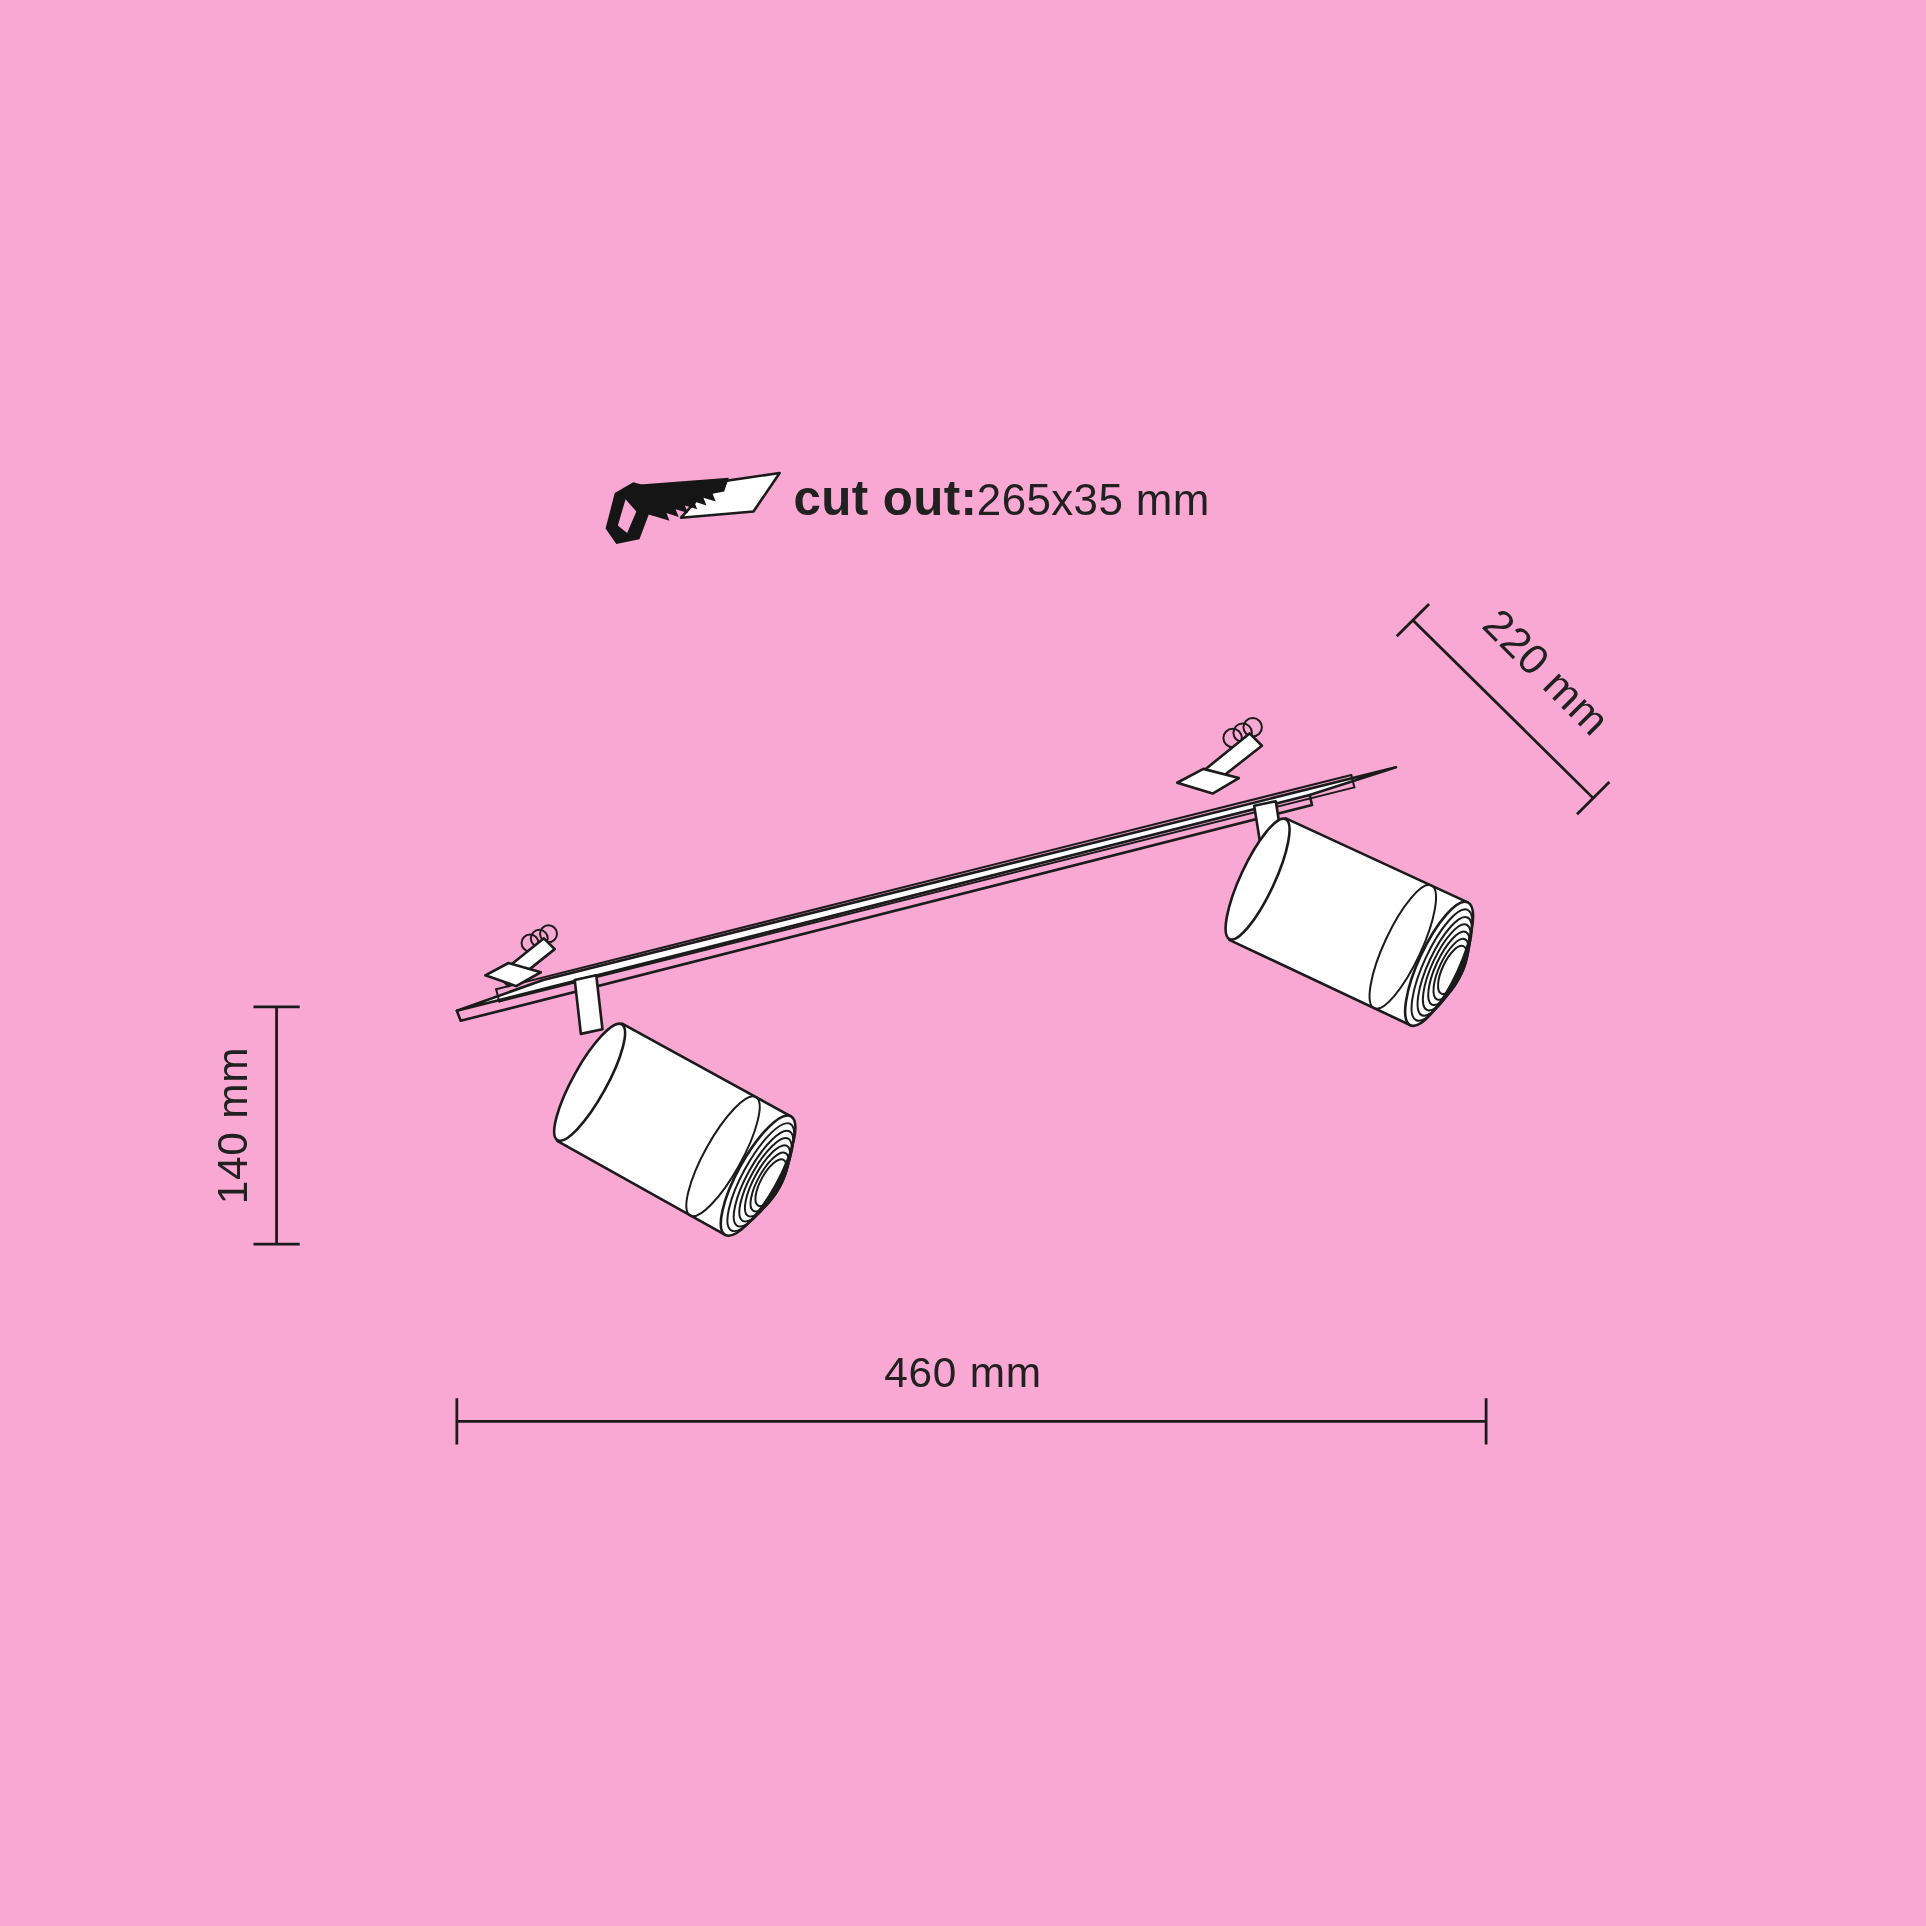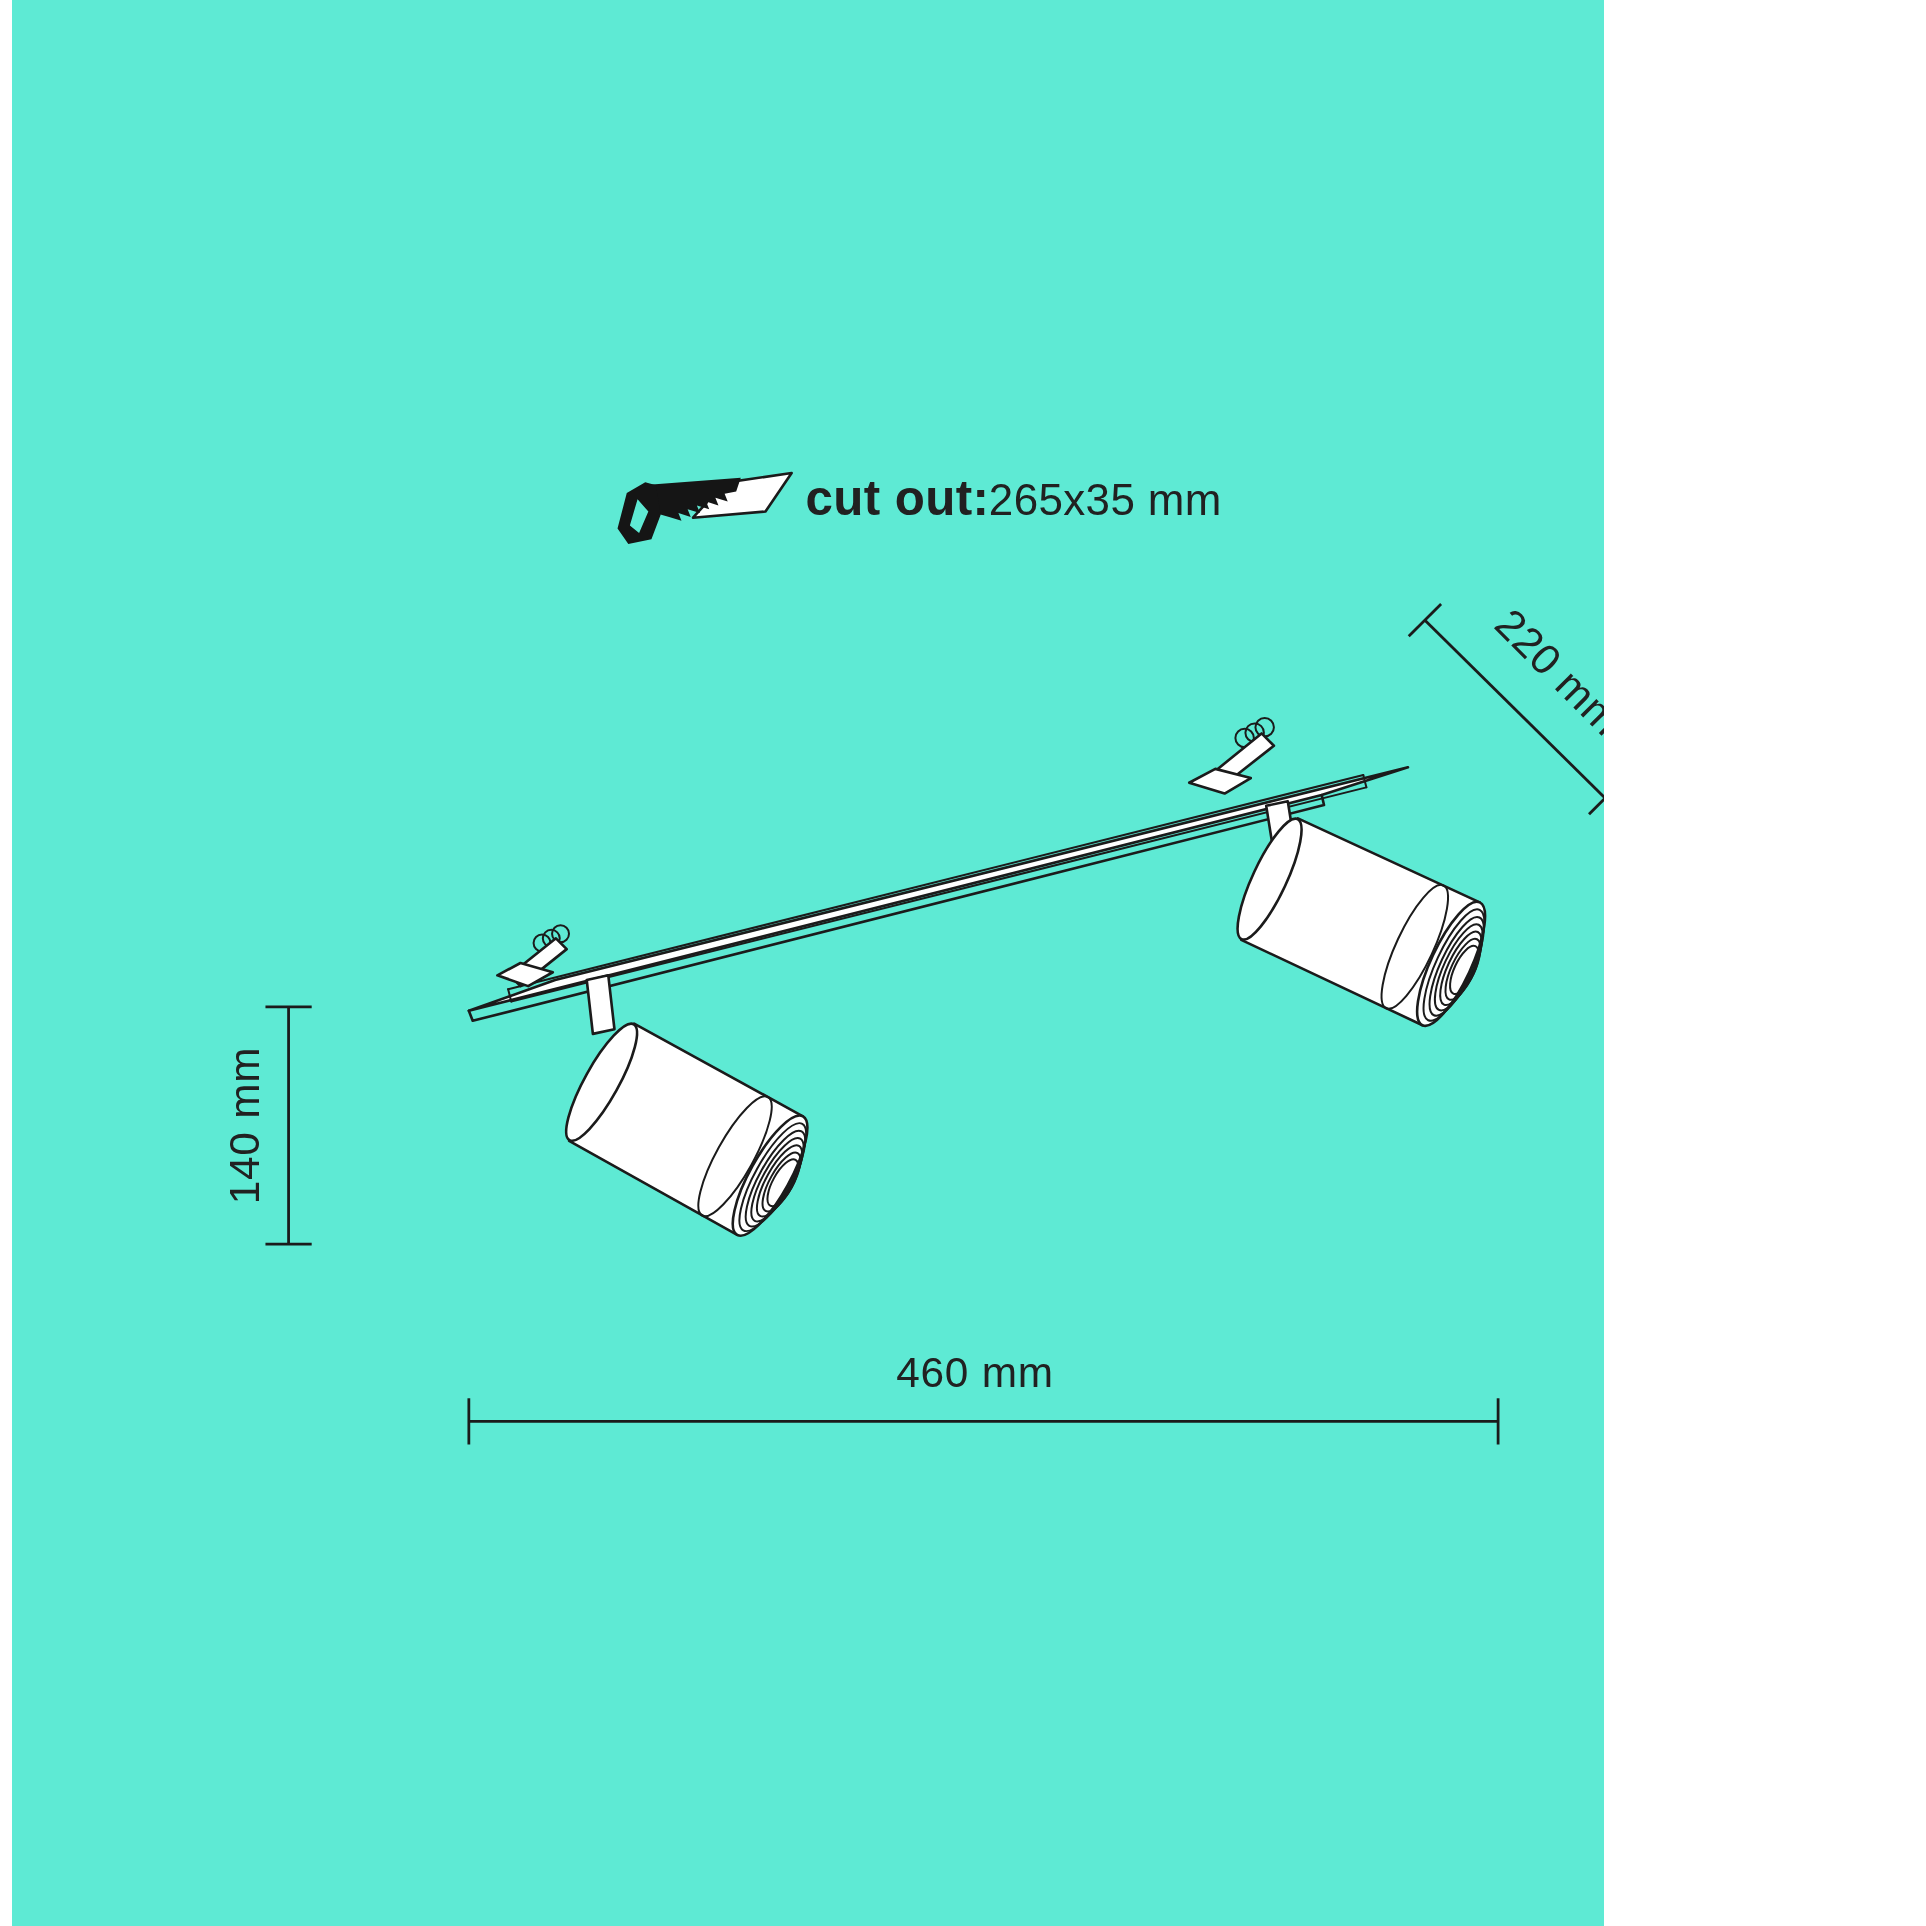--- a/index.html
+++ b/index.html
@@ -1,16 +1,16 @@
 <!DOCTYPE html>
 <html style="font-size:12.3px"><head>
 <meta charset="utf-8">
 <style>
   html,body{margin:0;padding:0;background:#ffffff;}
-  .canvas{position:relative;width:1592px;height:1926px;background:#5eead4;overflow:hidden;margin-left:12px;}
+  .canvas{position:relative;width:1926px;height:1926px;background:#f9a8d4;overflow:hidden;}
   svg{display:block;width:1926px;height:1926px;}
   .ln{stroke:#1b1b1b;fill:none;stroke-width:3.4;stroke-linecap:round;stroke-linejoin:round;}
   .lnthin{stroke:#1b1b1b;fill:none;stroke-width:2.6;stroke-linecap:round;stroke-linejoin:round;}
   .white{fill:#ffffff;}
   .blackfill{fill:#151515;stroke:none;}
   .dimline{stroke:#1b1b1b;stroke-width:3.6;stroke-linecap:butt;}
   text{font-family:"Liberation Sans","DejaVu Sans",sans-serif;fill:#212121;}
   .dimtext{font-size:55px;font-weight:400;letter-spacing:1px;}
   .cutlabel{font-size:64px;font-weight:600;letter-spacing:0.5px;}
   .cutvalue{font-size:57px;font-weight:400;letter-spacing:0.5px;}

